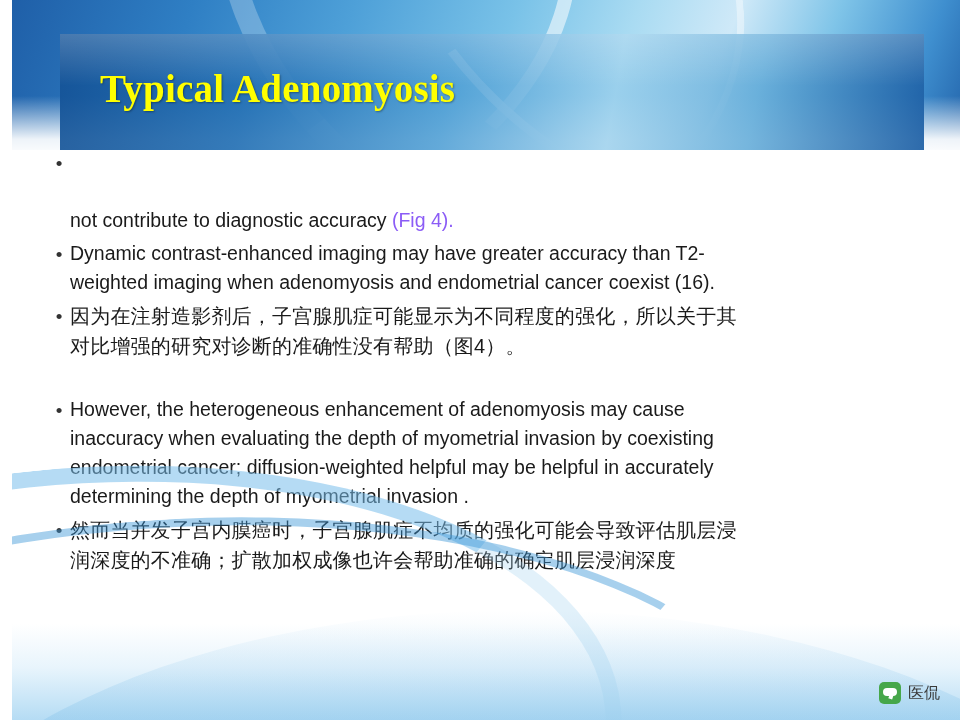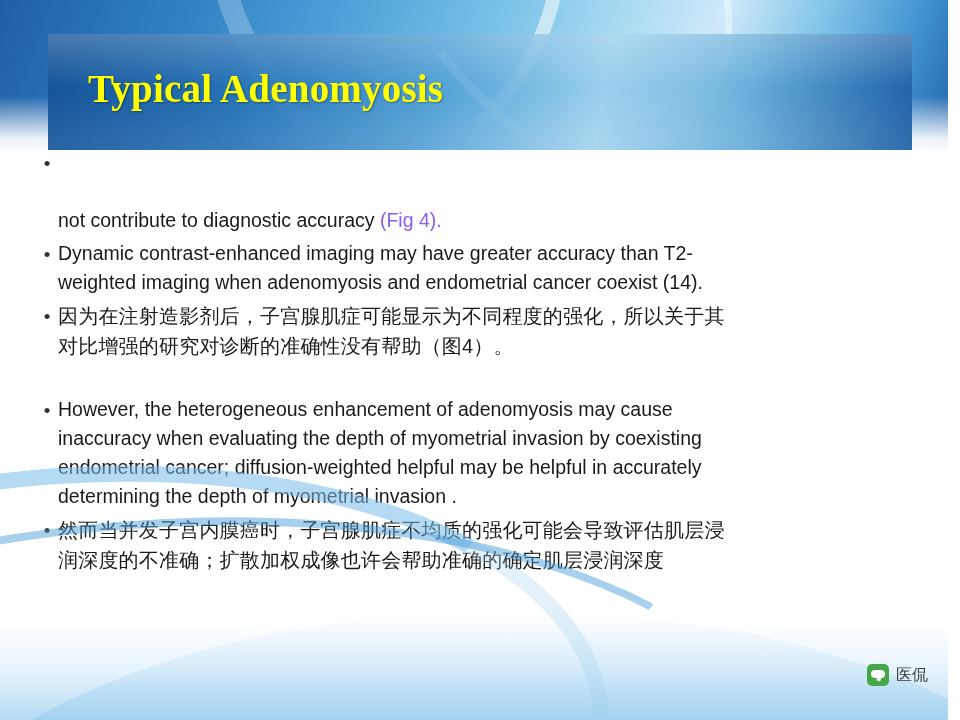--- a/index.html
+++ b/index.html
@@ -7,20 +7,21 @@
     padding: 0;
     background: #ffffff;
   }
   #slide {
     position: relative;
     width: 948px;
     height: 720px;
     overflow: hidden;
     background: #ffffff;
     font-family: "Liberation Sans", sans-serif;
+    margin-left: 12px;
   }
 
   
   .bg-base {
     position: absolute;
     inset: 0;
     background: #ffffff;
   }
   .bg-top {
     position: absolute;
@@ -175,21 +176,21 @@
     font-size: 20px;
     line-height: 30px;
     letter-spacing: 0.2px;
   }
   .red { color: #8b5cf6; }
   .gap-lg { height: 30px; }
 
   
   .watermark {
     position: absolute;
-    right: 20px; bottom: 34px;
+    right: 20px; bottom: 16px;
     display: flex;
     align-items: center;
     gap: 7px;
     padding-left: 36px;
   }
   .wm-icon {
     width: 22px; height: 22px;
     border-radius: 5px;
     background: #46a74a;
     position: relative;
@@ -240,21 +241,21 @@
         <br>
         <br>
         <span> not contribute to diagnostic accuracy </span><span class="red">(Fig 4).</span>
       </div>
     </div>
 
     <div class="bullet-row">
       <div class="bullet-dot">•</div>
       <div class="bullet-text">
         <span>Dynamic contrast-enhanced imaging may have greater accuracy than T2-</span><br>
-        <span>weighted imaging when adenomyosis and endometrial cancer coexist (14).</span>
+        <span>weighted imaging when adenomyosis and endometrial cancer coexist (16).</span>
       </div>
     </div>
 
     <div class="bullet-row">
       <div class="bullet-dot">•</div>
       <div class="bullet-text cn">
         <span>因为在注射造影剂后，子宫腺肌症可能显示为不同程度的强化，所以关于其</span><br>
         <span>对比增强的研究对诊断的准确性没有帮助（图4）。</span>
       </div>
     </div>

